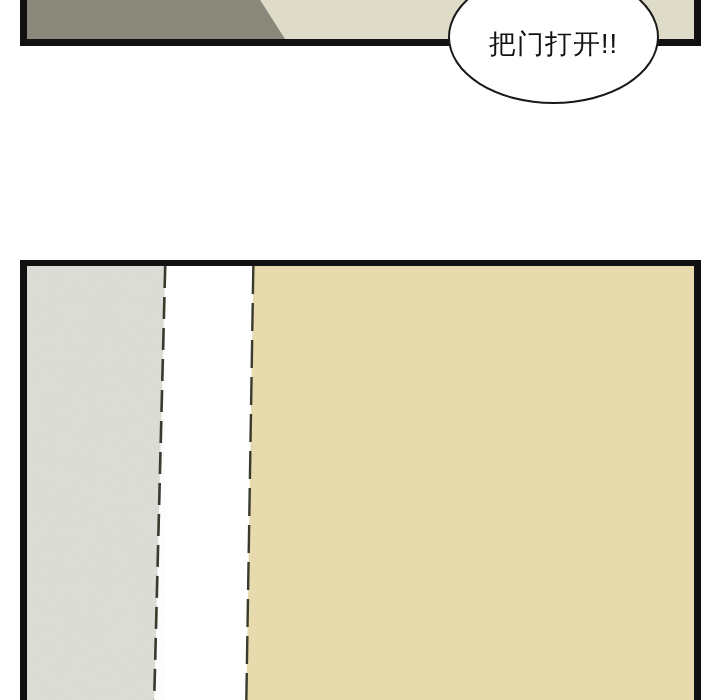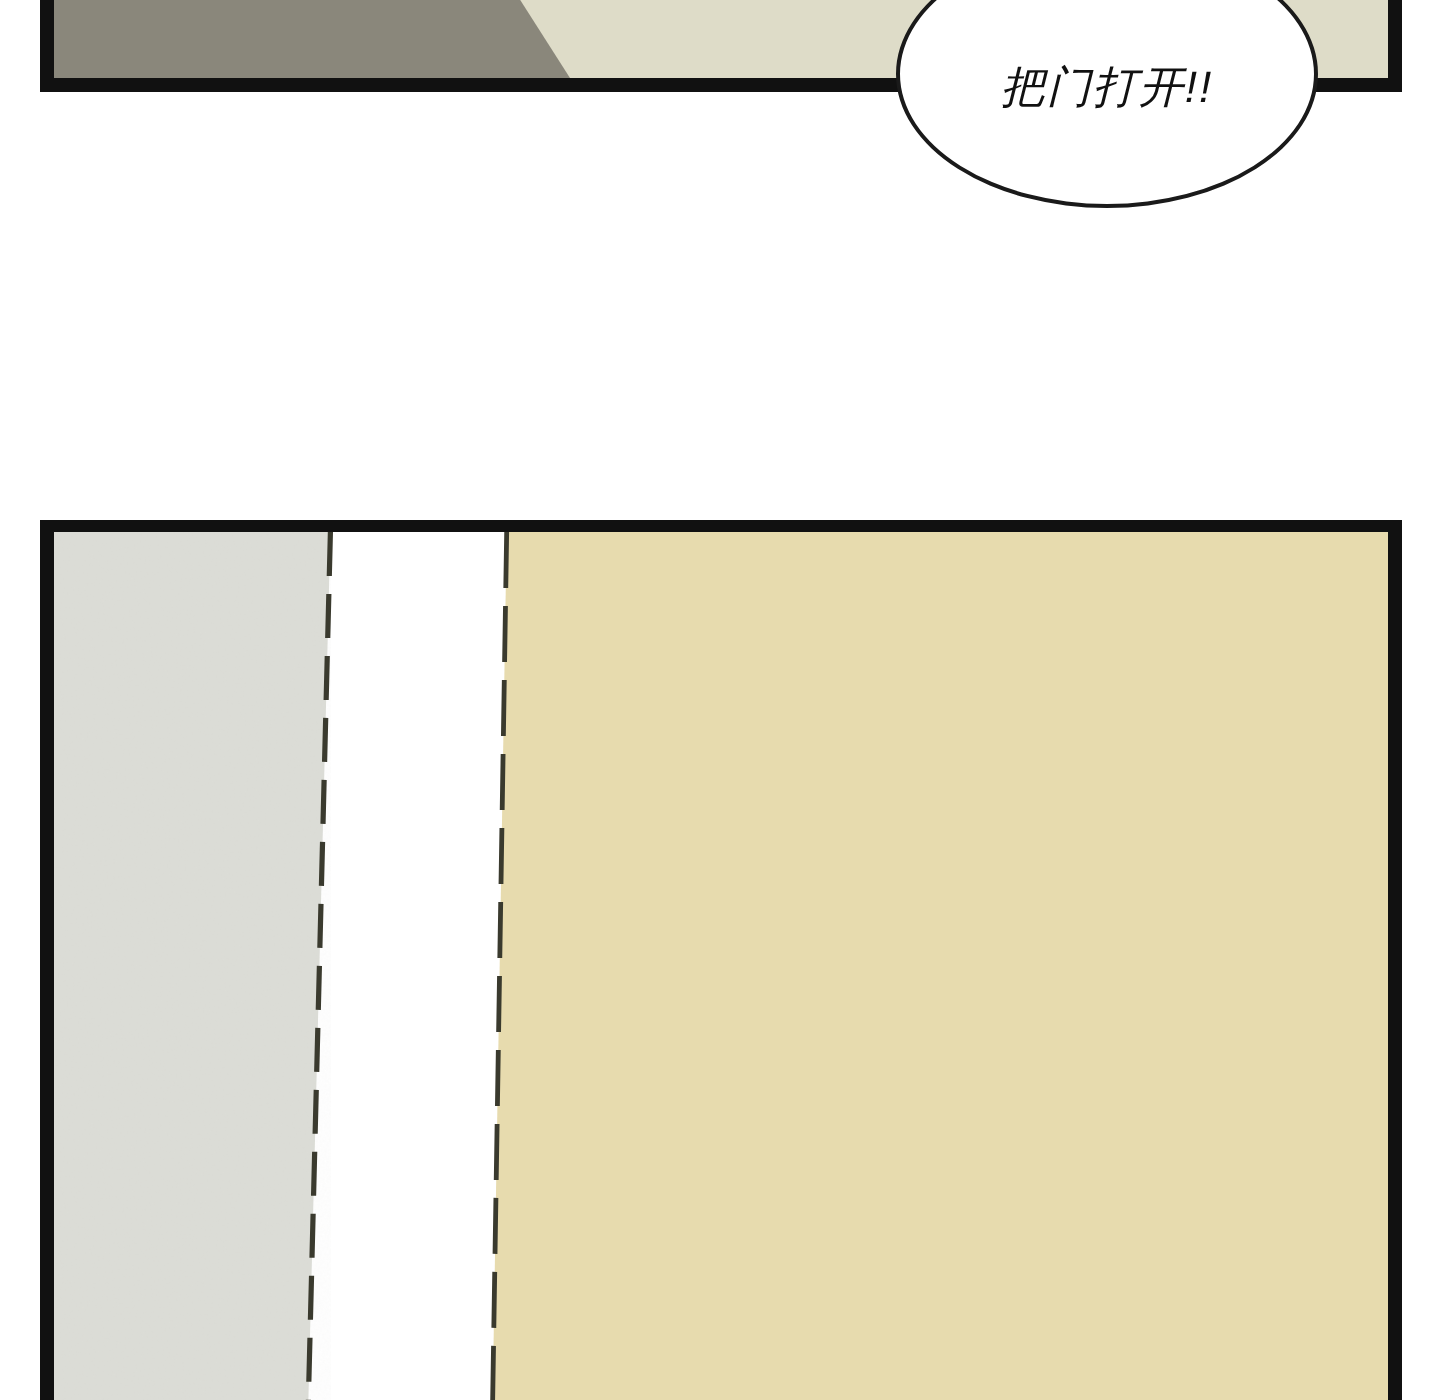--- a/index.html
+++ b/index.html
@@ -55,26 +55,25 @@
     background: var(--bubble-fill);
     border: 2px solid var(--bubble-stroke);
     border-radius: 50%;
     z-index: 3;
     display: flex;
     align-items: center;
     justify-content: center;
     padding-top: 14px;
   }
   .bubble-text {
-    font-size: 22px;
+    font-size: 27px;
     line-height: 1;
     color: var(--ink);
     letter-spacing: 1px;
     white-space: nowrap;
-    font-style: italic;
   }
 
   
   .panel-bottom {
     position: absolute;
     left: 20px; top: 260px;
     width: 681px; height: 440px;
     border-left: 7px solid var(--ink);
     border-right: 7px solid var(--ink);
     border-top: 6px solid var(--ink);

